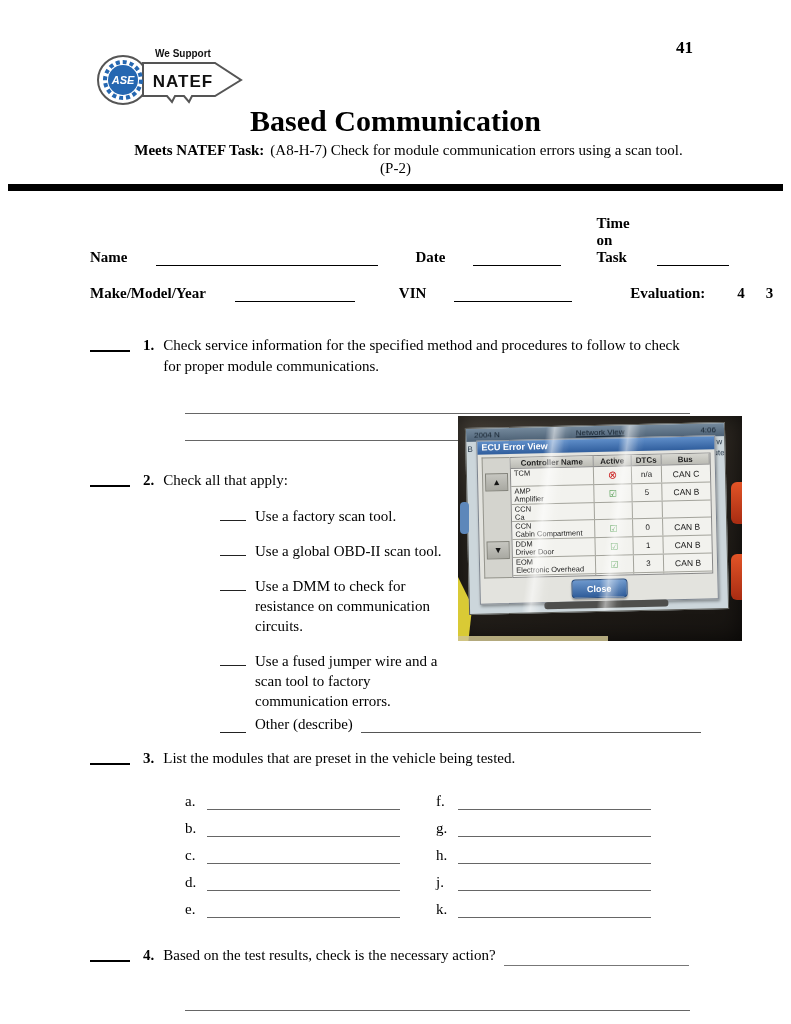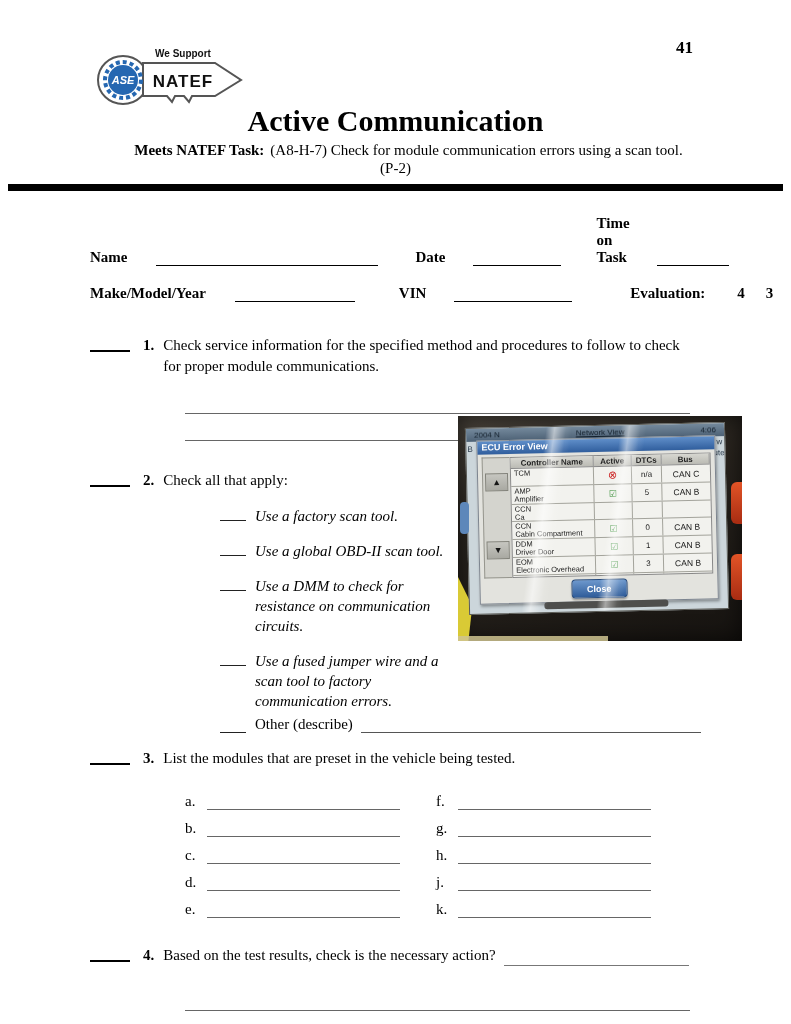--- a/index.html
+++ b/index.html
@@ -22,21 +22,21 @@
   .bl{display:inline-block;border-bottom:1.6px solid #000;height:15px;flex:none;}
   .evalnums{display:flex;gap:21px;margin-left:12px;font-weight:bold;}
   
   .task{display:flex;align-items:flex-start;font-size:15px;line-height:21px;}
   .score{width:40px;border-bottom:2px solid #000;height:15px;margin-right:13px;flex:none;}
   .tnum{font-weight:bold;margin-right:9px;flex:none;}
   .ansline{border-bottom:1.2px solid #666;height:22px;margin-left:95px;width:505px;}
   
   .opt{display:flex;align-items:flex-start;font-size:15px;line-height:20px;margin:15px 0 0 130px;}
   .cbl{width:26px;border-bottom:1.3px solid #222;height:14px;margin-right:9px;flex:none;}
-  .opttext{width:212px;font-style:italic;}
+  .opttext{width:212px;}
   .otherrow{display:flex;align-items:flex-end;font-size:15px;margin:5px 0 0 130px;}
   .otherline{flex:1;border-bottom:1.2px solid #555;height:15px;margin-left:8px;max-width:345px;}
   
   .cols{display:flex;margin:14px 0 0 95px;gap:36px;}
   .col{display:flex;flex-direction:column;}
   .lrow{display:flex;align-items:flex-end;height:27px;font-size:15px;}
   .letter{width:20px;flex:none;}
   .lline{border-bottom:1.2px solid #666;height:14px;width:193px;margin-left:2px;}
   .t4line{flex:1;border-bottom:1.2px solid #777;height:15px;margin-left:8px;max-width:185px;}
   
@@ -100,21 +100,21 @@
   <svg class="logo" viewBox="0 0 152 68">
     <ellipse cx="28" cy="40" rx="25" ry="24" fill="#fff" stroke="#555" stroke-width="2"></ellipse>
     <path d="M48 23 H120 L146 40 L120 56 H97 l-3 6 -5 -6 h-9 l-3 6 -5 -6 H48 Z" fill="#fff" stroke="#555" stroke-width="2"></path>
     <circle cx="28" cy="40" r="18" fill="none" stroke="#2567b1" stroke-width="4" stroke-dasharray="4 3"></circle>
     <circle cx="28" cy="40" r="15" fill="#2567b1"></circle>
     <text x="28" y="44" text-anchor="middle" font-family="Liberation Sans, sans-serif" font-size="11" font-weight="bold" font-style="italic" fill="#fff">ASE</text>
     <text x="88" y="17" text-anchor="middle" font-family="Liberation Sans, sans-serif" font-size="10" font-weight="bold" fill="#111">We Support</text>
     <text x="88" y="47" text-anchor="middle" font-family="Liberation Sans, sans-serif" font-size="17" font-weight="bold" letter-spacing="1" fill="#111">NATEF</text>
   </svg>
 
-  <div class="title">Active Communication</div>
+  <div class="title">Based Communication</div>
   <div class="subtitle">
     <b>Meets NATEF Task:</b><span>(A8-H-7) Check for module communication errors using a scan tool.</span>
   </div>
   <div class="p2">(P-2)</div>
   <div class="rule"></div>
 
   <div class="body">
 
     <div class="frow frow1">
       <span>Name</span>

